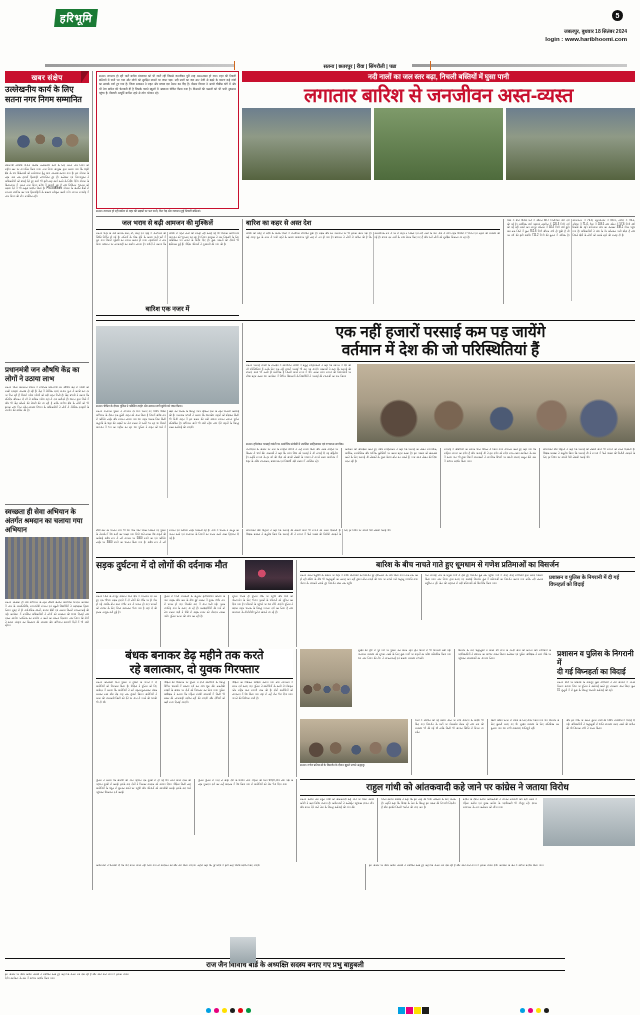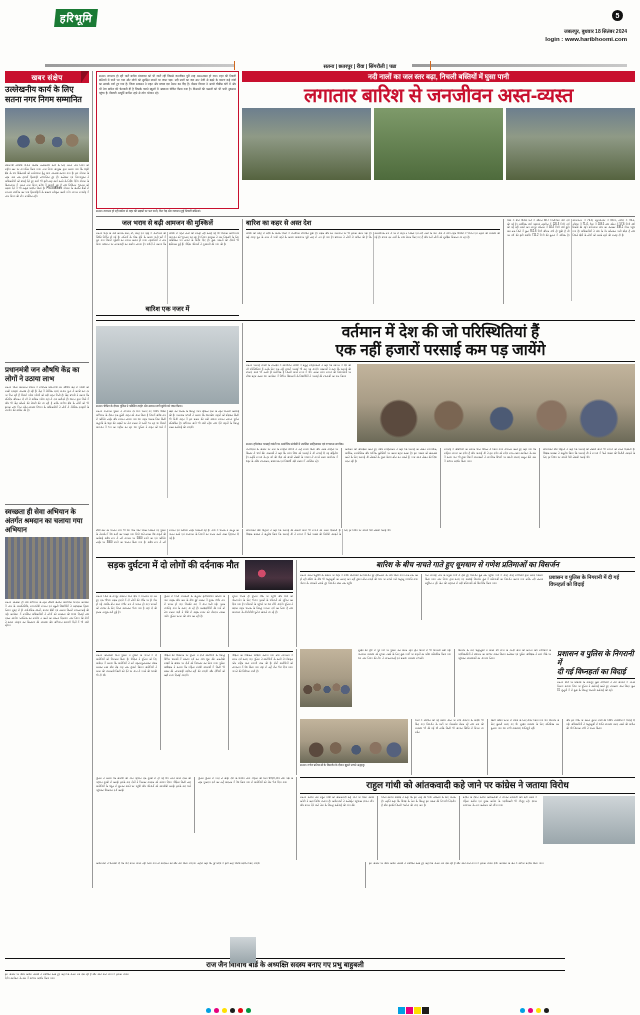--- a/index.html
+++ b/index.html
@@ -78,21 +78,21 @@
   .cap{font-size:2.8px;line-height:3.6px;color:#222;margin-top:1px;}
   
   .topbox{border:.6px solid #c8102e;padding:2px;}
   .kicker-bar{background:#c8102e;color:#fff;font-size:7px;font-weight:bold;
               text-align:center;padding:1px 0;line-height:9px;}
   .head-xl{font-size:19.5px;line-height:22px;font-weight:bold;color:#111;
            letter-spacing:-.2px;font-family:"Liberation Sans", sans-serif;}
   .head-lg{font-size:15.5px;line-height:18px;font-weight:bold;color:#111;}
   .head-md{font-size:11.5px;line-height:13.5px;font-weight:bold;color:#111;}
   .head-sm{font-size:9px;line-height:11px;font-weight:bold;color:#111;}
-  .head-xs{font-size:7.5px;line-height:9px;font-weight:bold;color:#111;font-style:italic;}
+  .head-xs{font-size:7.5px;line-height:9px;font-weight:bold;color:#111;}
   .subhead{font-size:5.2px;line-height:6.6px;font-weight:bold;color:#222;}
   .boxhead{font-size:6.6px;line-height:8px;font-weight:bold;color:#111;}
   .hr-b{border-top:1.2px solid #111;margin:2px 0;}
   .hr-t{border-top:.5px solid #777;margin:2px 0;}
   .cols2{column-count:2;column-gap:3px;column-rule:.4px solid #bbb;}
   .cols4{column-count:4;column-gap:3px;column-rule:.4px solid #bbb;}
   .cols5{column-count:5;column-gap:3px;column-rule:.4px solid #bbb;}
   .row{display:flex;gap:3px;}
   
   .footer{position:absolute;left:0;bottom:0;width:640px;height:12px;}
@@ -206,22 +206,22 @@
 
       <div class="row">
 
         <div style="width:143px;flex:none;">
           <div class="ph white" style="height:78px;margin-top:3px;"></div>
           <div class="cap">सतना। चेकिंग के दौरान पुलिस ने फ्लैसिंग लाईट और सायरन लगी बुलेरो को जब्त किया।</div>
           <div class="body-txt cols2" style="height:88px;margin-top:2px;">सतना। यातायात पुलिस ने सोमवार देर शाम चलाए गए विशेष चेकिंग अभियान के दौरान एक बुलेरो वाहन को जब्त किया है जिसमें अवैध रूप से फ्लैसिंग लाईट और सायरन लगाया गया था। वाहन चालक बिना किसी अनुमति के शहर की सड़कों पर तेज रफ्तार से फर्राटे भर रहा था जिससे आमजन में भय का माहौल बन रहा था। पुलिस ने वाहन को थाने में खड़ा कर चालक के विरुद्ध मोटर व्हीकल एक्ट के तहत चालानी कार्रवाई की है। यातायात प्रभारी ने बताया कि शासकीय वाहनों को छोड़कर किसी भी निजी वाहन में इस प्रकार की बत्ती अथवा सायरन लगाना पूर्णतः प्रतिबंधित है। अभियान आगे भी जारी रहेगा तथा ऐसे वाहनों के विरुद्ध सख्त कार्रवाई की जाएगी।</div>
         </div>
 
         <div class="vdiv" style="flex:1;padding-left:3px;">
+          <div class="head-lg" style="text-align:center;">एक नहीं हजारों परसाई कम पड़ जायेंगे</div>
           <div class="head-lg" style="text-align:center;">वर्तमान में देश की जो परिस्थितियां हैं</div>
-          <div class="head-lg" style="text-align:center;">एक नहीं हजारों परसाई कम पड़ जायेंगे</div>
           <div class="hr-b"></div>
           <div class="row">
             <div style="width:105px;flex:none;">
               <div class="body-txt" style="height:78px;">सतना। परसाई जयंती के उपलक्ष्य में आयोजित संगोष्ठी में प्रबुद्ध साहित्यकारों ने कहा कि वर्तमान में देश की जो परिस्थितियां हैं उनके लिए एक नहीं हजारों परसाई भी कम पड़ जाएंगे। वक्ताओं ने कहा कि परसाई की रचनाएं आज भी उतनी ही प्रासंगिक हैं जितनी अपने समय में थीं। उनका व्यंग्य समाज की विसंगतियों पर सीधा प्रहार करता था। कार्यक्रम में विभिन्न विद्यालयों के विद्यार्थियों ने परसाई की रचनाओं का पाठ किया।</div>
             </div>
             <div style="flex:1;margin-left:3px;">
               <div class="ph group" style="height:78px;"></div>
             </div>
           </div>
           <div class="cap">सतना। हरिशंकर परसाई जयंती पर आयोजित संगोष्ठी में उपस्थित साहित्यकार एवं गणमान्य नागरिक।</div>
@@ -251,21 +251,21 @@
         </div>
       </div>
 
       <div class="hr-b"></div>
 
       <div class="row">
 
         <div style="width:197px;flex:none;">
           <div class="row">
             <div style="flex:1;">
-              <div class="head-sm" style="text-align:right;">सड़क दुर्घटना में दो लोगों की दर्दनाक मौत</div>
+              <div class="head-sm" style="text-align:left;">सड़क दुर्घटना में दो लोगों की दर्दनाक मौत</div>
             </div>
             <div style="width:48px;flex:none;margin-left:3px;">
               <div class="ph night" style="height:30px;"></div>
             </div>
           </div>
           <div class="hr-b" style="border-top-width:.6px;"></div>
           <div class="row">
             <div style="flex:1;">
                 <div class="body-txt" style="height:52px;">सतना। जिले के रामपुर बघेलान थाना क्षेत्र में मंगलवार देर रात हुए एक भीषण सड़क हादसे में दो लोगों की मौके पर ही मौत हो गई जबकि तीन अन्य गंभीर रूप से घायल हो गए। घायलों को उपचार के लिए जिला अस्पताल भेजा गया है जहां दो की हालत नाजुक बनी हुई है।</div>
               </div>
@@ -290,20 +290,22 @@
               </div>
             <div style="width:86px;flex:none;margin-left:3px;">
               <div class="subhead">प्रशासन व पुलिस के निगरानी में दी गई विघ्नहर्ता को विदाई</div>
             </div>
           </div>
         </div>
       </div>
 
       <div class="row" style="margin-top:2px;">
         <div style="width:197px;flex:none;">
+          <div class="head-md" style="background:#fff;text-align:center;">बंधक बनाकर डेढ़ महीने तक करते</div>
+          <div class="head-md" style="background:#fff;text-align:center;">रहे बलात्कार, दो युवक गिरफ्तार</div>
           <div class="hr-b"></div>
           <div class="row">
             <div style="flex:1;">
                 <div class="body-txt" style="height:96px;">सतना। कोतवाली थाना पुलिस ने दुष्कर्म के मामले में दो आरोपियों को गिरफ्तार किया है। पीड़िता ने पुलिस को दिए आवेदन में बताया कि आरोपियों ने उसे बहला-फुसलाकर बंधक बनाकर रखा और डेढ़ माह तक दुष्कर्म किया। आरोपियों ने घटना की जानकारी किसी को देने पर जान से मारने की धमकी भी दी थी।</div>
               </div>
             <div class="vdiv" style="flex:1;padding-left:3px;">
                 <div class="body-txt" style="height:96px;">पीड़िता की शिकायत पर पुलिस ने दोनों आरोपियों के विरुद्ध विभिन्न धाराओं में प्रकरण दर्ज कर जांच शुरू की। तकनीकी साक्ष्यों के आधार पर दोनों को गिरफ्तार कर लिया गया। पुलिस अधीक्षक ने बताया कि महिला संबंधी अपराधों में किसी भी प्रकार की लापरवाही बर्दाश्त नहीं की जाएगी और दोषियों को कड़ी सजा दिलाई जाएगी।</div>
               </div>
             <div class="vdiv" style="flex:1;padding-left:3px;">
                 <div class="body-txt" style="height:96px;">पीड़िता का मेडिकल परीक्षण कराया गया तथा न्यायालय में बयान दर्ज कराए गए। पुलिस ने आरोपियों के कब्जे से मोबाइल फोन सहित अन्य सामग्री जब्त की है। दोनों आरोपियों को न्यायालय में पेश किया गया जहां से उन्हें जेल भेज दिया गया। मामले की विवेचना जारी है।</div>

